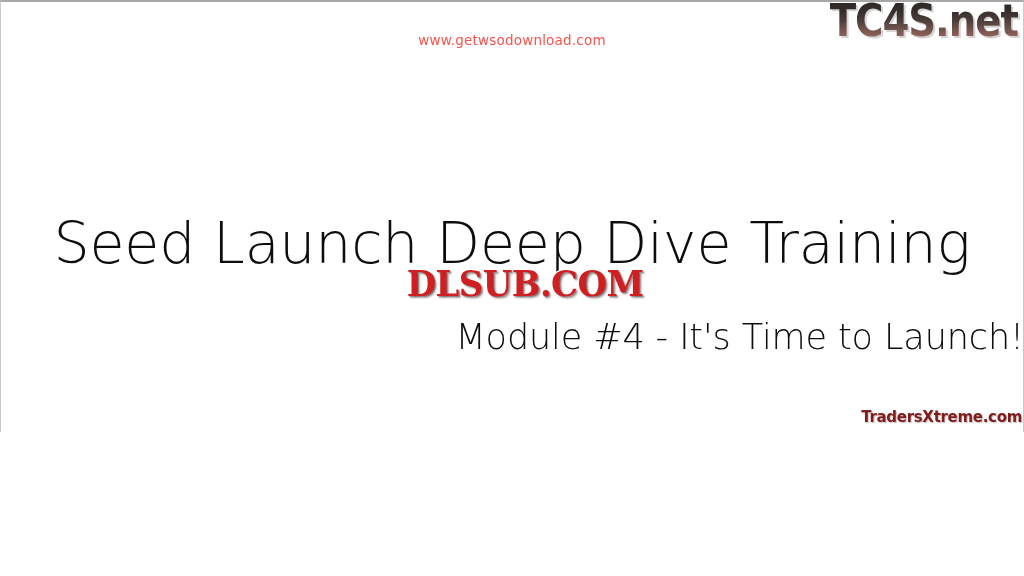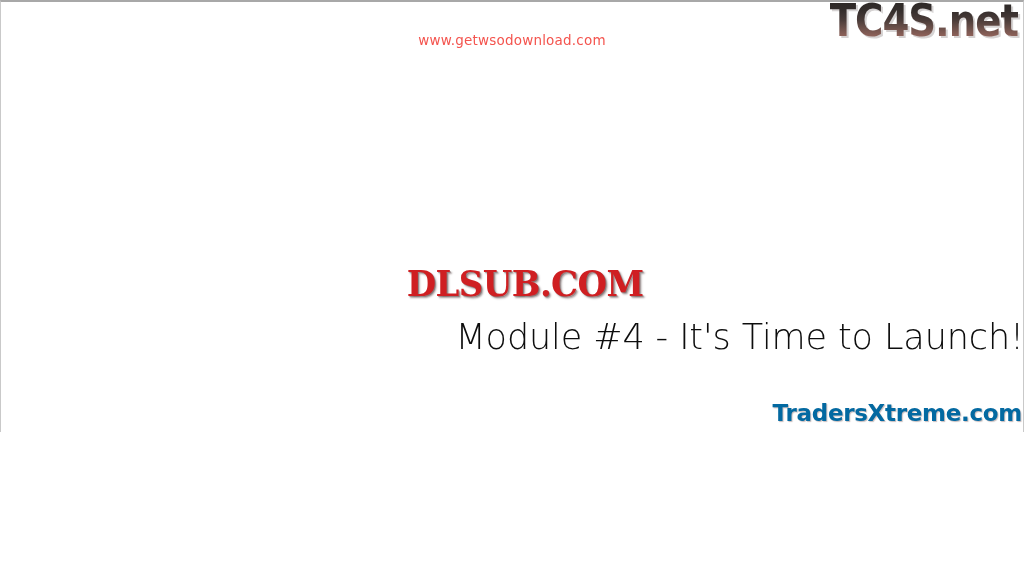--- a/index.html
+++ b/index.html
@@ -157,42 +157,43 @@
         1px 1px 0 rgba(90,60,60,0.35);
     white-space: nowrap;
   }
 
   
   .wm-traders {
     position: absolute;
     right: 2px;
     bottom: 6px;
     font-family: "DejaVu Sans", sans-serif;
-    font-size: 23px;
+    font-size: 15px;
     font-weight: 700;
     letter-spacing: -0.3px;
-    color: #0369a1;
+    color: #7f1d1d;
     -webkit-text-stroke: 1.6px #ffffff;
     paint-order: stroke fill;
     text-shadow: 1px 1px 1px rgba(120,90,90,0.4);
     white-space: nowrap;
   }
 </style>
 </head>
 <body>
 
 <div class="slide-root">
 
   <div class="slide-canvas"></div>
 
   <div class="wm-top-url">www.getwsodownload.com</div>
 
   <div class="wm-tc4s-shadow">TC4S.net</div>
   <div class="wm-tc4s">TC4S.net</div>
 
+  <h1 class="slide-title">Seed Launch Deep Dive Training</h1>
 
   <h2 class="slide-subtitle">Module #4 - It's Time to Launch!</h2>
 
   <div class="wm-dlsub">
     <span class="wm-dlsub-text">DLSUB.COM</span>
   </div>
 
   <div class="wm-traders">TradersXtreme.com</div>
 
   <div class="slide-frame"></div>

